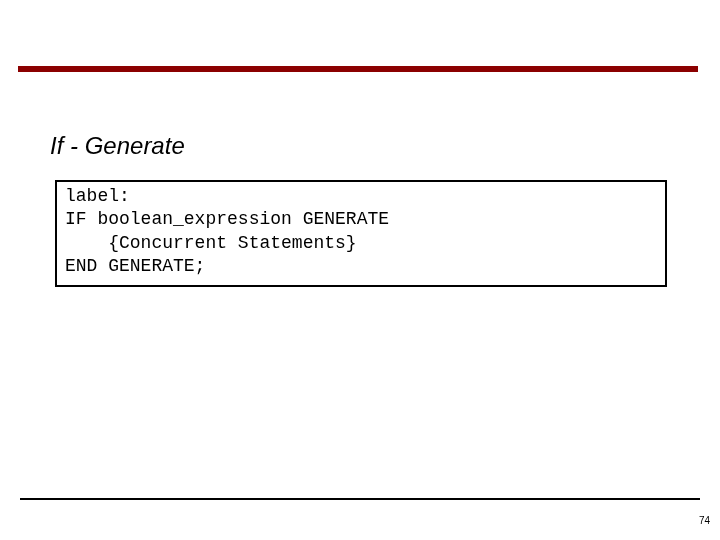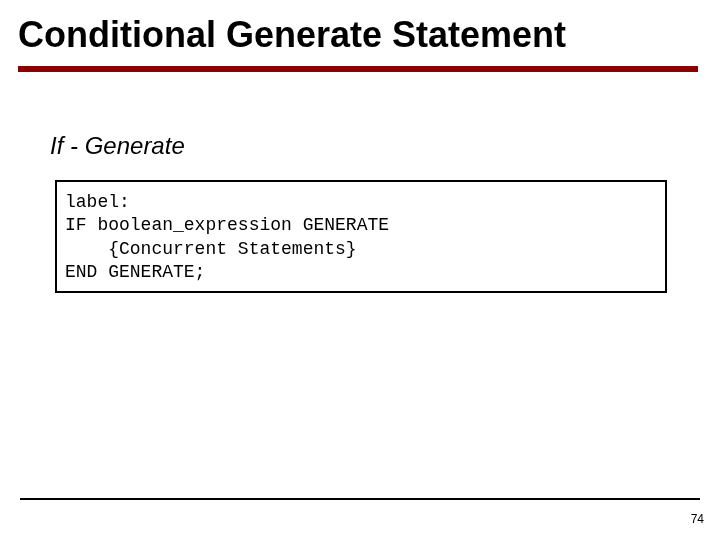--- a/index.html
+++ b/index.html
@@ -40,47 +40,46 @@
     top: 132px;
     font-size: 24px;
     font-style: italic;
   }
   .codebox {
     position: absolute;
     left: 55px;
     top: 180px;
     width: 612px;
     border: 2px solid #000;
-    padding: 9px 8px 6px 8px;
+    padding: 3px 8px 6px 8px;
     box-sizing: border-box;
     font-family: "Courier New", Courier, monospace;
     font-size: 18px;
     line-height: 1.3;
     white-space: pre;
   }
   .footer-rule {
     position: absolute;
     left: 20px;
     bottom: 40px;
     width: 680px;
     border-top: 2px solid #000;
   }
   .pagenum {
     position: absolute;
-    right: 16px;
+    right: 10px;
     bottom: 14px;
-    font-size: 12px;
+    font-size: 10px;
   }
 </style>
 </head>
 <body>
 
 <div class="slide">
 
-  <div class="title">Conditional Generate Statement</div>
 
   <div class="title-rule"></div>
 
   <div class="subtitle">If - Generate</div>
 
   <div class="codebox"><span>label:</span>
 <span>IF boolean_expression GENERATE</span>
 <span>    {Concurrent Statements}</span>
 <span>END GENERATE;</span></div>
 

